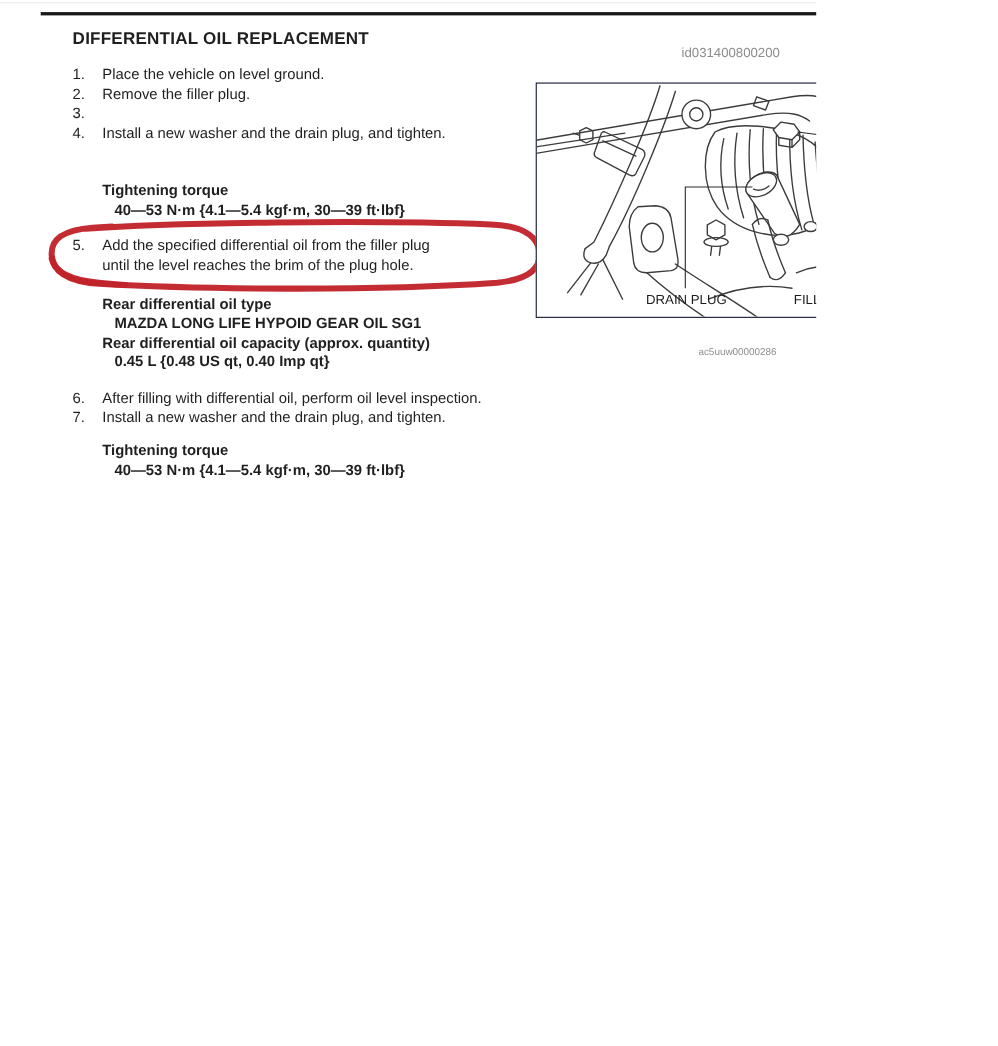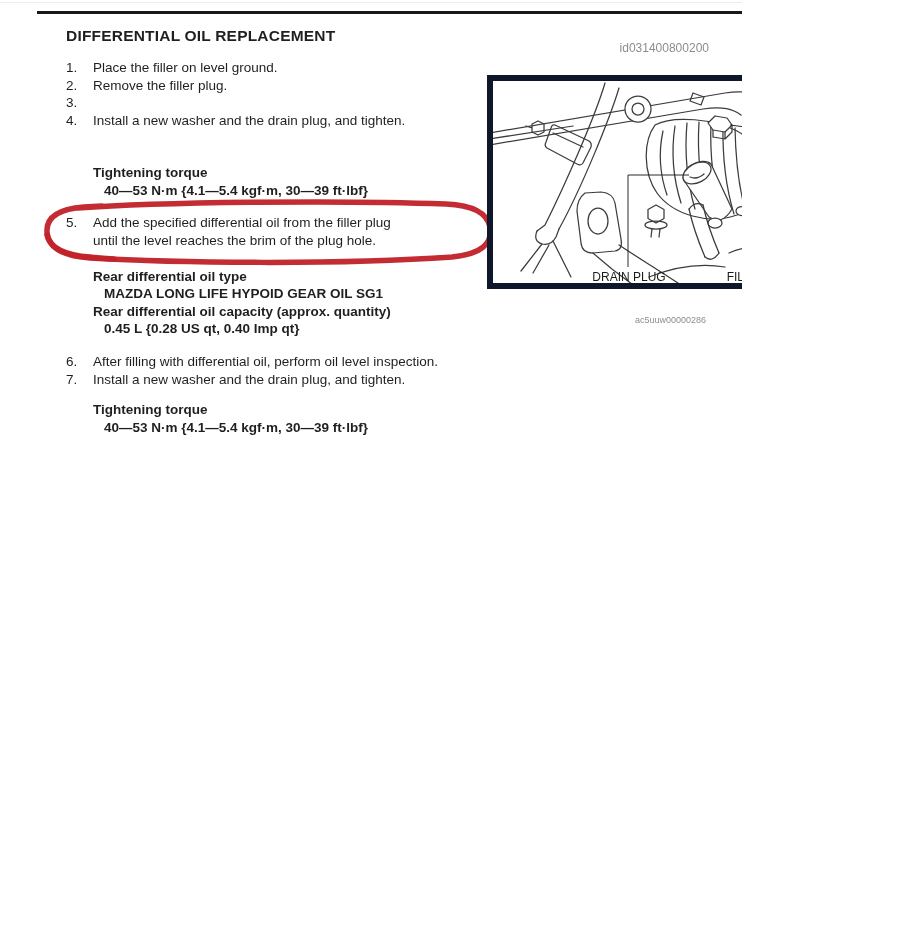--- a/index.html
+++ b/index.html
@@ -22,21 +22,21 @@
   .stxt{white-space:pre-line;}
   .torque{position:absolute;left:93px;font-size:13.5px;font-weight:bold;line-height:17.5px;}
   .torque-1{top:164px;}
   .torque-2{top:401px;}
   .tval{padding-left:11px;text-align:center;}
   .step5{position:absolute;left:66px;top:214px;width:440px;font-size:13.5px;line-height:17.5px;display:flex;}
   .redmark{position:absolute;left:38px;top:197px;width:462px;height:70px;pointer-events:none;}
   .redmark path{stroke:var(--red);stroke-width:5.5;fill:none;stroke-linecap:round;stroke-linejoin:round;opacity:.96;}
   .oilspec{position:absolute;left:93px;top:268px;font-size:13.5px;font-weight:bold;line-height:17.3px;}
   .oval{padding-left:11px;}
-  .figurebox{position:absolute;left:487px;top:75px;width:384px;height:214px;border:6px solid #0f172a;box-sizing:border-box;background:#fff;overflow:hidden;}
+  .figurebox{position:absolute;left:487px;top:75px;width:384px;height:214px;border:1px solid #0f172a;box-sizing:border-box;background:#fff;overflow:hidden;}
   .figurebox svg{position:absolute;left:0;top:0;}
   .figurebox .art{stroke:var(--line);stroke-width:1.25;fill:none;stroke-linecap:round;stroke-linejoin:round;}
   .figurebox .wfill{fill:#ffffff;}
   .figurebox .leader{stroke:#2b2b2b;stroke-width:1;fill:none;}
   .figlabel{position:absolute;top:189px;font-size:12px;color:#1c1c1c;white-space:nowrap;transform:translateX(-50%);}
   .drain-label{left:136px;}
   .filler-label{left:264px;padding-left:16px;}
   .fig-code{position:absolute;top:295px;right:36px;font-size:9px;color:var(--muted);margin-top:20px;}
 </style>
 </head>
@@ -45,21 +45,21 @@
 <div class="page">
   <div class="top-hairline"></div>
   <div class="top-rule"></div>
 
   <h1 class="title">DIFFERENTIAL OIL REPLACEMENT</h1>
   <div class="doc-id">id031400800200</div>
 
   <div class="steps steps-1">
     <div class="srow">
       <span class="snum">1.</span>
-      <span class="stxt">Place the filler on level ground.</span>
+      <span class="stxt">Place the vehicle on level ground.</span>
     </div>
     <div class="srow">
       <span class="snum">2.</span>
       <span class="stxt">Remove the filler plug.</span>
     </div>
     <div class="srow">
       <span class="snum">3.</span>
     </div>
     <div class="srow">
       <span class="snum">4.</span>
@@ -80,21 +80,21 @@
 
   <svg class="redmark" viewBox="0 0 462 70">
     <path d="M40,11 C120,5 300,3 408,7 C432,8 449,15 452,30 C455,46 444,57 414,60 C300,68 140,66 52,61 C24,59 10,50 9,35 C8,20 20,12 46,10 L64,9"></path>
     <path d="M9,38 C12,51 28,58 52,60 C60,61 68,61.5 76,62"></path>
   </svg>
 
   <div class="oilspec">
     <div>Rear differential oil type</div>
     <div class="oval">MAZDA LONG LIFE HYPOID GEAR OIL SG1</div>
     <div>Rear differential oil capacity (approx. quantity)</div>
-    <div class="oval">0.45 L {0.28 US qt, 0.40 Imp qt}</div>
+    <div class="oval">0.45 L {0.48 US qt, 0.40 Imp qt}</div>
   </div>
 
   <div class="steps steps-2">
     <div class="srow">
       <span class="snum">6.</span>
       <span class="stxt">After filling with differential oil, perform oil level inspection.</span>
     </div>
     <div class="srow">
       <span class="snum">7.</span>
       <span class="stxt">Install a new washer and the drain plug, and tighten.</span>

